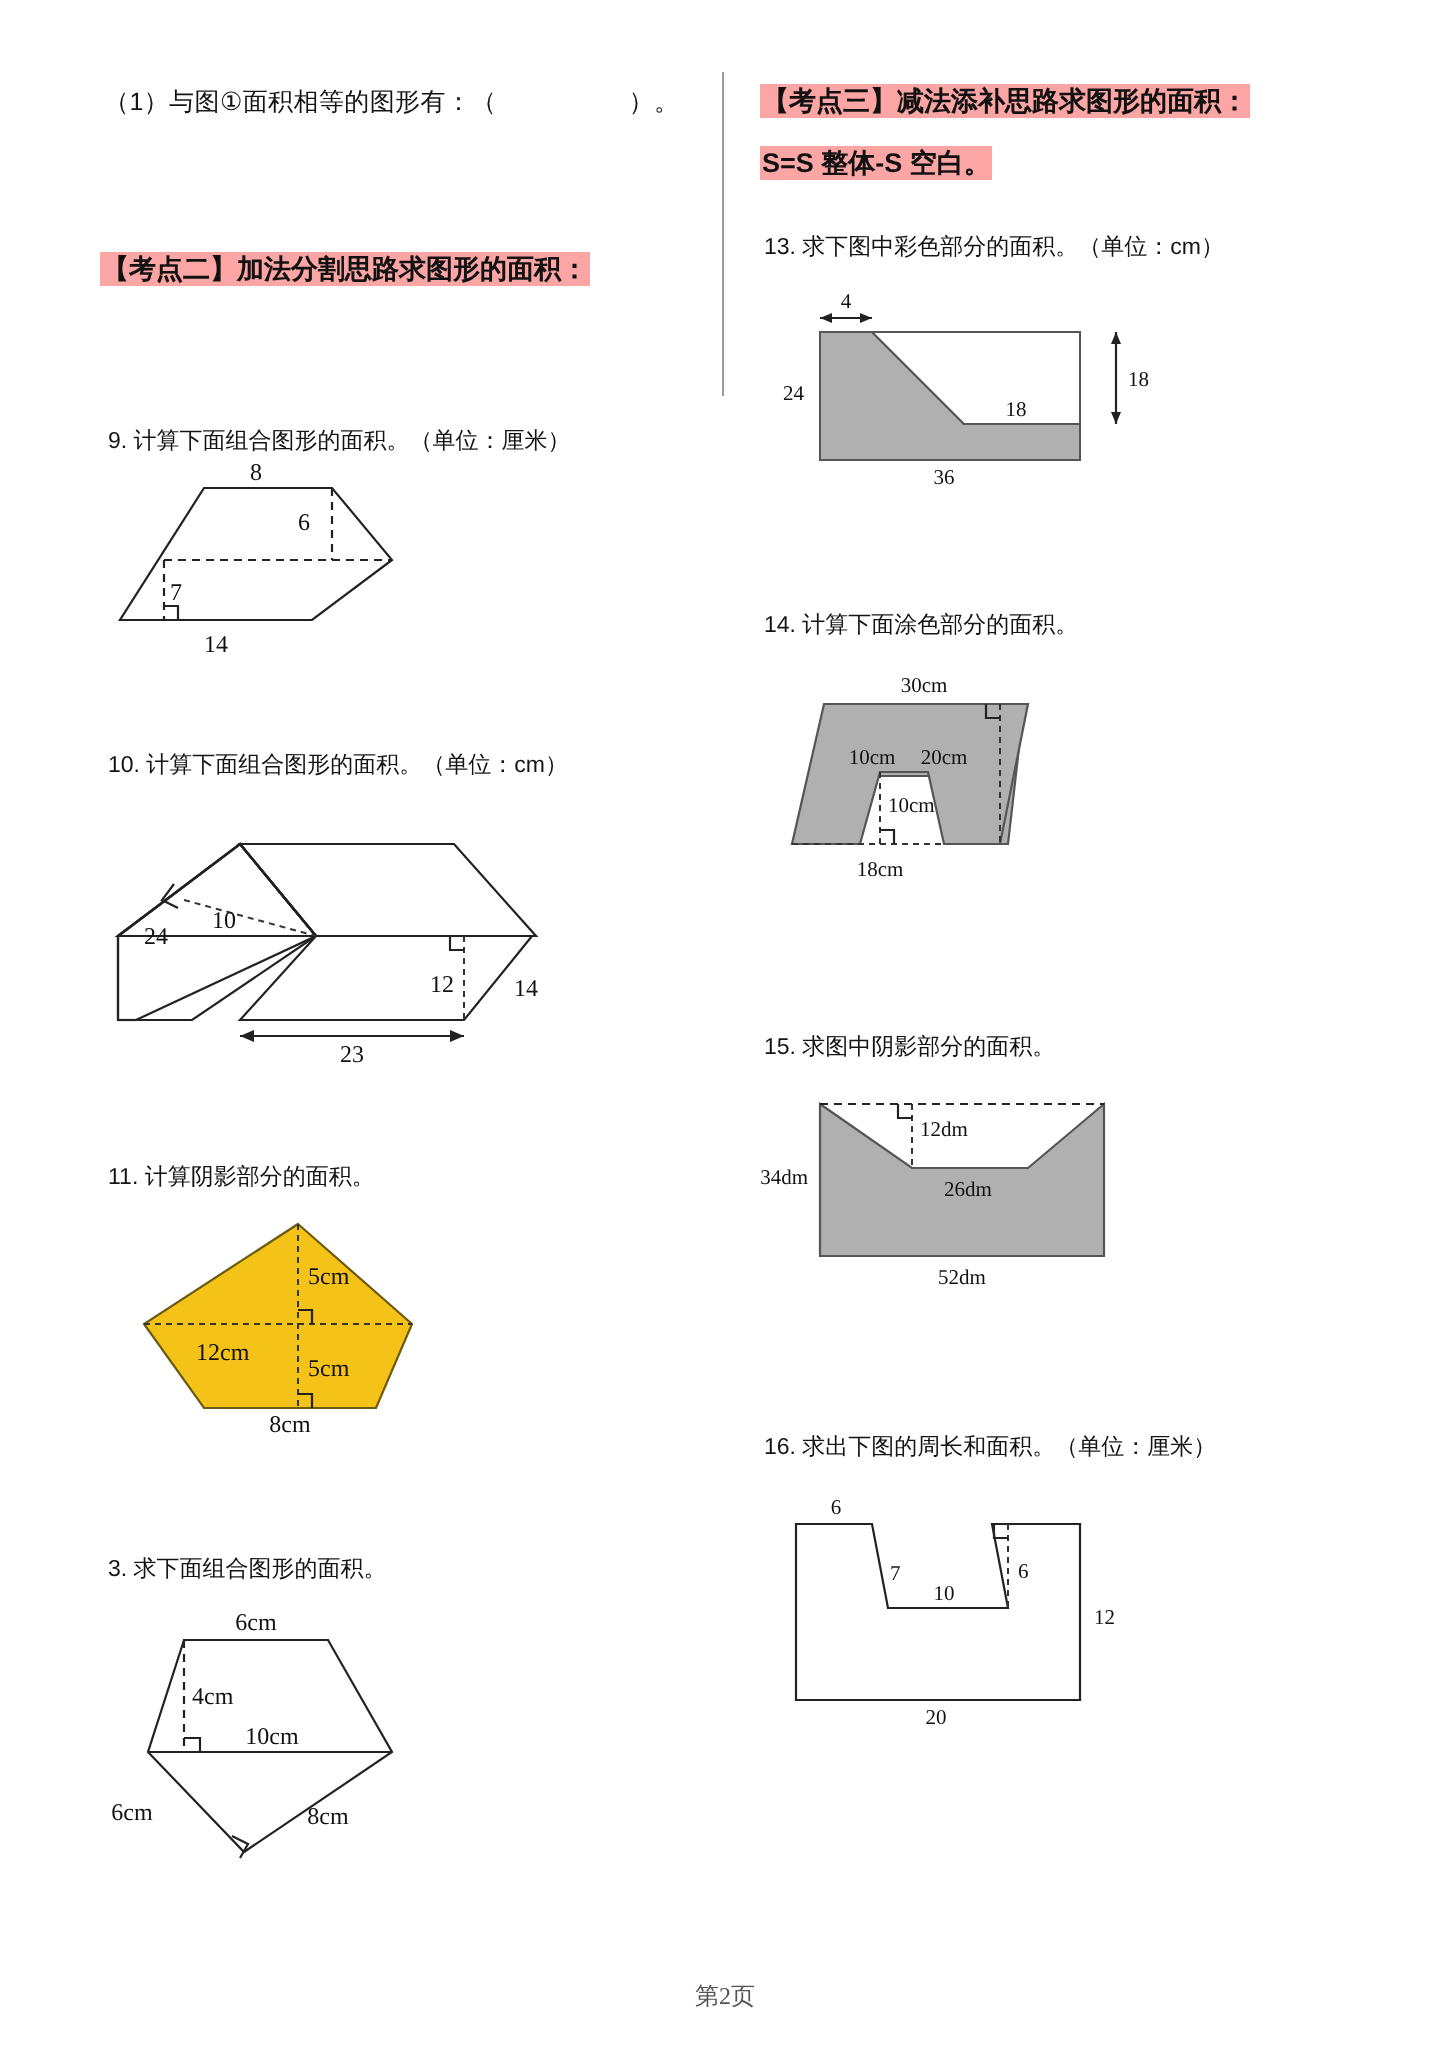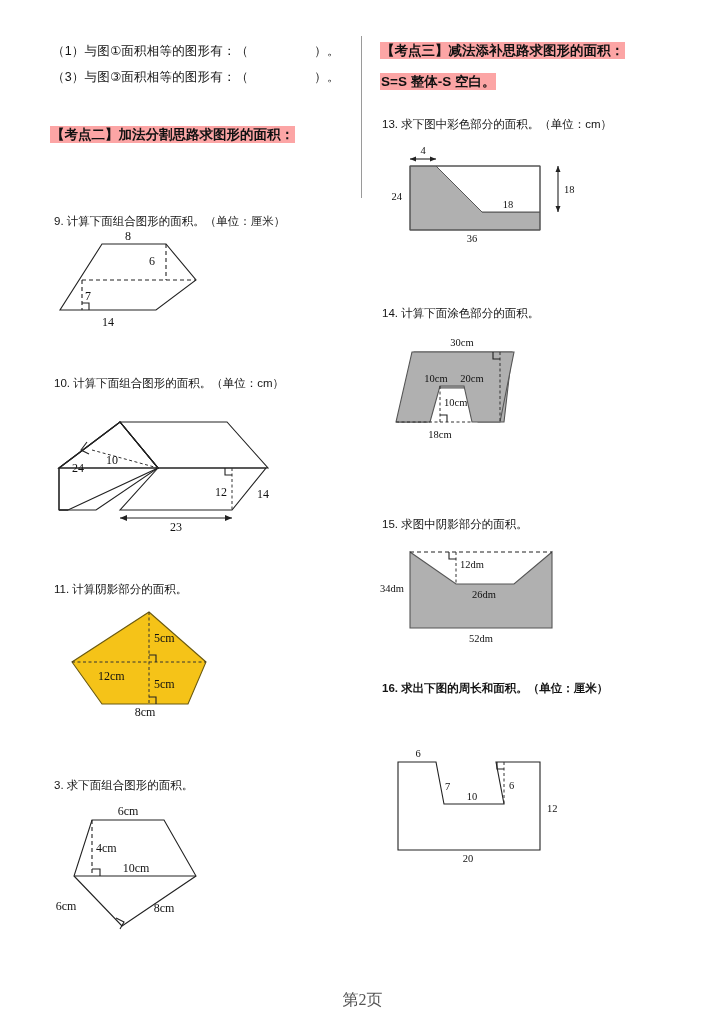--- a/index.html
+++ b/index.html
@@ -37,21 +37,21 @@
   .hl{background:#fca5a5;padding:1px 1px;}
 
   .qtext{
     font-size:11.5px;line-height:17px;color:#141414;white-space:nowrap;text-align:right;
   }
 
   .figwrap{position:relative;}
 
   .footer{
     position:absolute;left:0;right:0;top:990px;text-align:center;
-    font-size:16px;color:#555;font-family:"Liberation Serif",serif;
+    font-size:12px;color:#555;font-family:"Liberation Serif",serif;
   }
 
   svg{display:block;overflow:visible;}
   .lbl{font-family:"Liberation Serif","DejaVu Serif",serif;font-size:12px;fill:#111;}
   .lbl-s{font-family:"Liberation Serif","DejaVu Serif",serif;font-size:10.5px;fill:#111;}
   .stroke{stroke:#222;stroke-width:1.1;fill:none;}
   .dash{stroke:#222;stroke-width:1.1;fill:none;stroke-dasharray:4 3;}
   .dash-fine{stroke:#333;stroke-width:1;fill:none;stroke-dasharray:3 2.5;}
 </style>
 </head>
@@ -59,23 +59,20 @@
 
 <div class="page">
 
   <div class="divider"></div>
 
   <div class="col col-left">
 
     <div style="position:absolute;top:38px;left:6px;">
       <div class="fill-line">
         <span>（1）与图①面积相等的图形有：（</span><span class="paren-gap"></span><span>）。</span>
-      </div>
-      <div class="fill-line">
-        <span>（3）与图③面积相等的图形有：（</span><span class="paren-gap"></span><span>）。</span>
       </div>
     </div>
 
     <div style="position:absolute;top:122px;left:4px;">
       <div class="kaodian"><span class="hl">【考点二】加法分割思路求图形的面积：</span></div>
     </div>
 
     <div style="position:absolute;top:213px;left:8px;" class="qtext">9. 计算下面组合图形的面积。（单位：厘米）</div>
     <div class="figwrap" style="position:absolute;top:232px;left:10px;">
       <svg width="200" height="100" viewBox="0 0 200 100">
@@ -213,21 +210,21 @@
         <line class="dash" x1="18" y1="12" x2="160" y2="12"></line>
         <line class="dash-fine" x1="64" y1="12" x2="64" y2="44"></line>
         <polyline class="stroke" points="57,12 57,19 64,19"></polyline>
         <text class="lbl-s" x="12" y="52" text-anchor="end">34dm</text>
         <text class="lbl-s" x="68" y="28">12dm</text>
         <text class="lbl-s" x="92" y="58" text-anchor="middle">26dm</text>
         <text class="lbl-s" x="89" y="102" text-anchor="middle">52dm</text>
       </svg>
     </div>
 
-    <div style="position:absolute;top:680px;left:4px;font-weight:bold;" class="qtext">16. 求出下图的周长和面积。（单位：厘米）</div>
+    <div style="position:absolute;top:716px;left:4px;" class="qtext">16. 求出下图的周长和面积。（单位：厘米）</div>
     <div class="figwrap" style="position:absolute;top:742px;left:14px;">
       <svg width="270" height="120" viewBox="0 0 270 120">
         <polygon class="stroke" points="6,20 44,20 52,62 112,62 104,20 148,20 148,108 6,108"></polygon>
         <line class="dash-fine" x1="112" y1="20" x2="112" y2="62"></line>
         <polyline class="stroke" points="105,20 105,27 112,27"></polyline>
         <text class="lbl-s" x="26" y="15" text-anchor="middle">6</text>
         <text class="lbl-s" x="53" y="48">7</text>
         <text class="lbl-s" x="80" y="58" text-anchor="middle">10</text>
         <text class="lbl-s" x="117" y="47">6</text>
         <text class="lbl-s" x="155" y="70">12</text>

